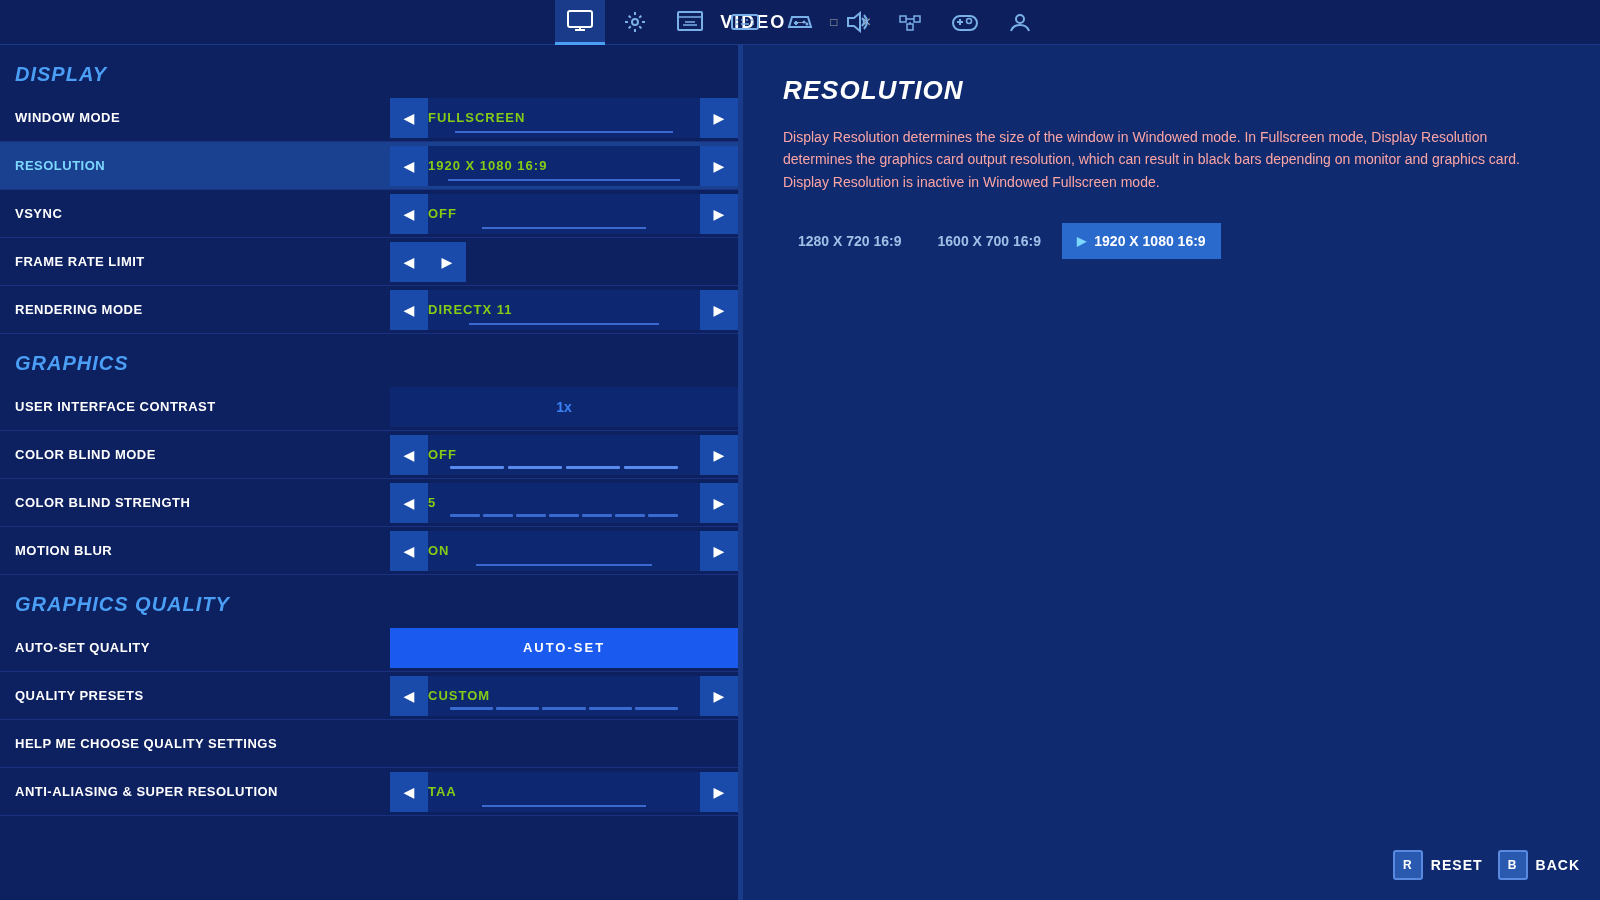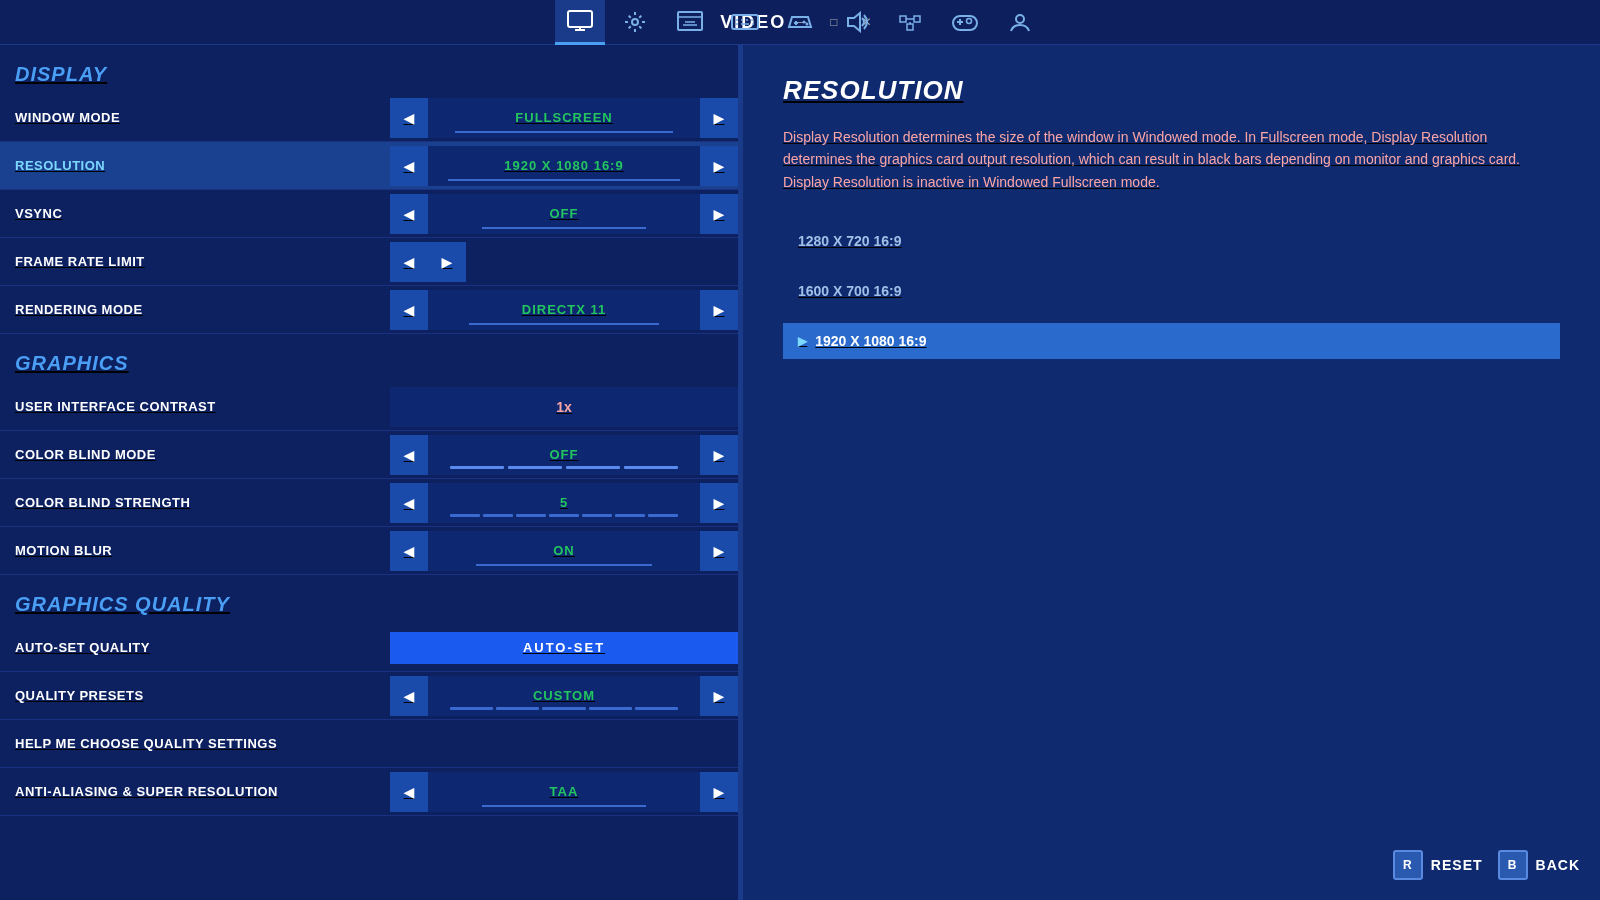--- a/index.html
+++ b/index.html
@@ -73,21 +73,20 @@
 
     .win-btn {
       cursor: pointer;
       padding: 2px 8px;
     }
 
     
     .main-layout {
       display: flex;
       height: 855px;
-      text-decoration: underline;
     }
 
     
     .left-panel {
       width: 740px;
       background: #0d2060;
       overflow-y: auto;
       border-right: 2px solid #1a3a8a;
     }
 
@@ -160,41 +159,41 @@
       justify-content: center;
       flex-shrink: 0;
     }
 
     .arrow-value {
       flex: 1;
       background: #0d2870;
       height: 40px;
       display: flex;
       flex-direction: column;
-      align-items: center;
-      justify-content: center;
-      color: #22c55e;
+      align-items: flex-start;
+      justify-content: center;
+      color: #84cc16;
       font-size: 13px;
       font-weight: 700;
       text-transform: uppercase;
       letter-spacing: 1px;
       position: relative;
     }
 
     .value-underline {
       position: absolute;
       bottom: 5px;
       height: 2px;
       background: #3a6ad0;
     }
 
     
     .full-btn-control {
       width: 100%;
-      height: 32px;
+      height: 40px;
       background: #1a5aee;
       border: none;
       color: white;
       font-size: 13px;
       font-weight: 900;
       text-transform: uppercase;
       letter-spacing: 2px;
       cursor: pointer;
       display: flex;
       align-items: center;
@@ -216,21 +215,21 @@
     }
 
     
     .contrast-control {
       width: 100%;
       height: 40px;
       background: #0d2870;
       display: flex;
       align-items: center;
       justify-content: center;
-      color: #fca5a5;
+      color: #3b82f6;
       font-size: 14px;
       font-weight: 700;
     }
 
     
     .right-panel {
       flex: 1;
       background: #0f2a6e;
       padding: 30px 40px;
       position: relative;
@@ -248,22 +247,22 @@
 
     .info-text {
       color: #fca5a5;
       font-size: 14px;
       line-height: 1.6;
       margin-bottom: 30px;
     }
 
     .resolution-options {
       display: flex;
-      flex-direction: column;
-      gap: 14px;
+      flex-direction: row;
+      gap: 6px;
     }
 
     .res-option {
       padding: 10px 15px;
       color: #a0c0e8;
       font-size: 14px;
       font-weight: 700;
       cursor: pointer;
       display: flex;
       align-items: center;

